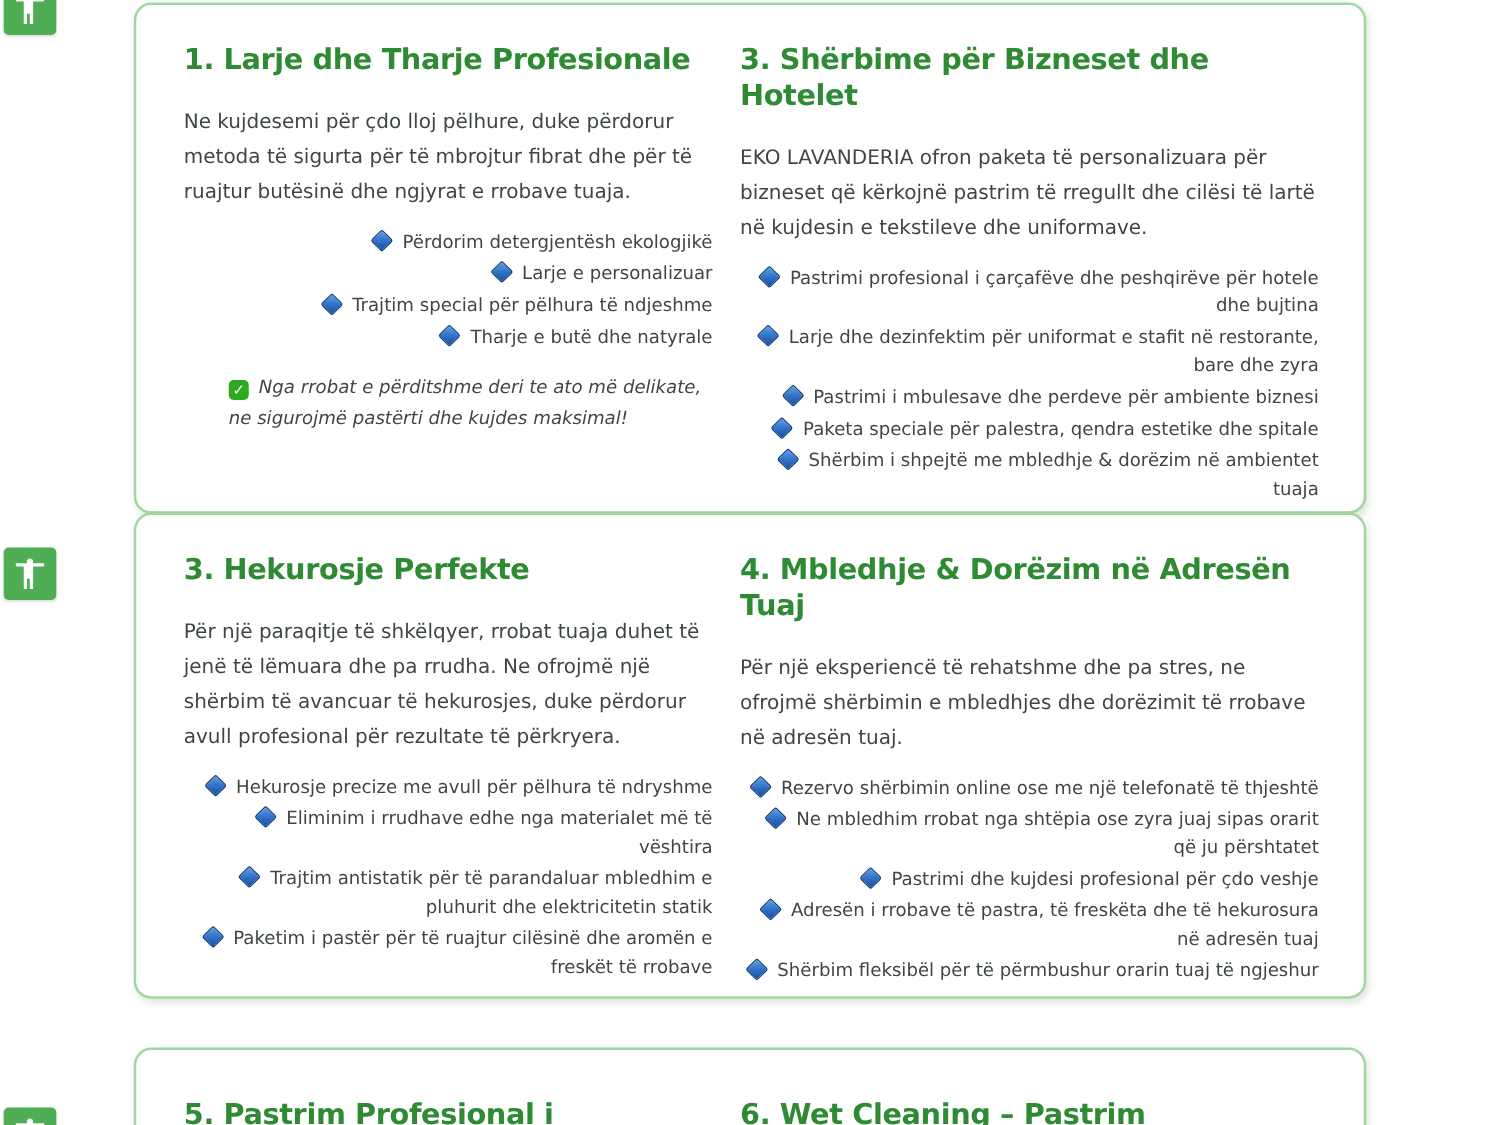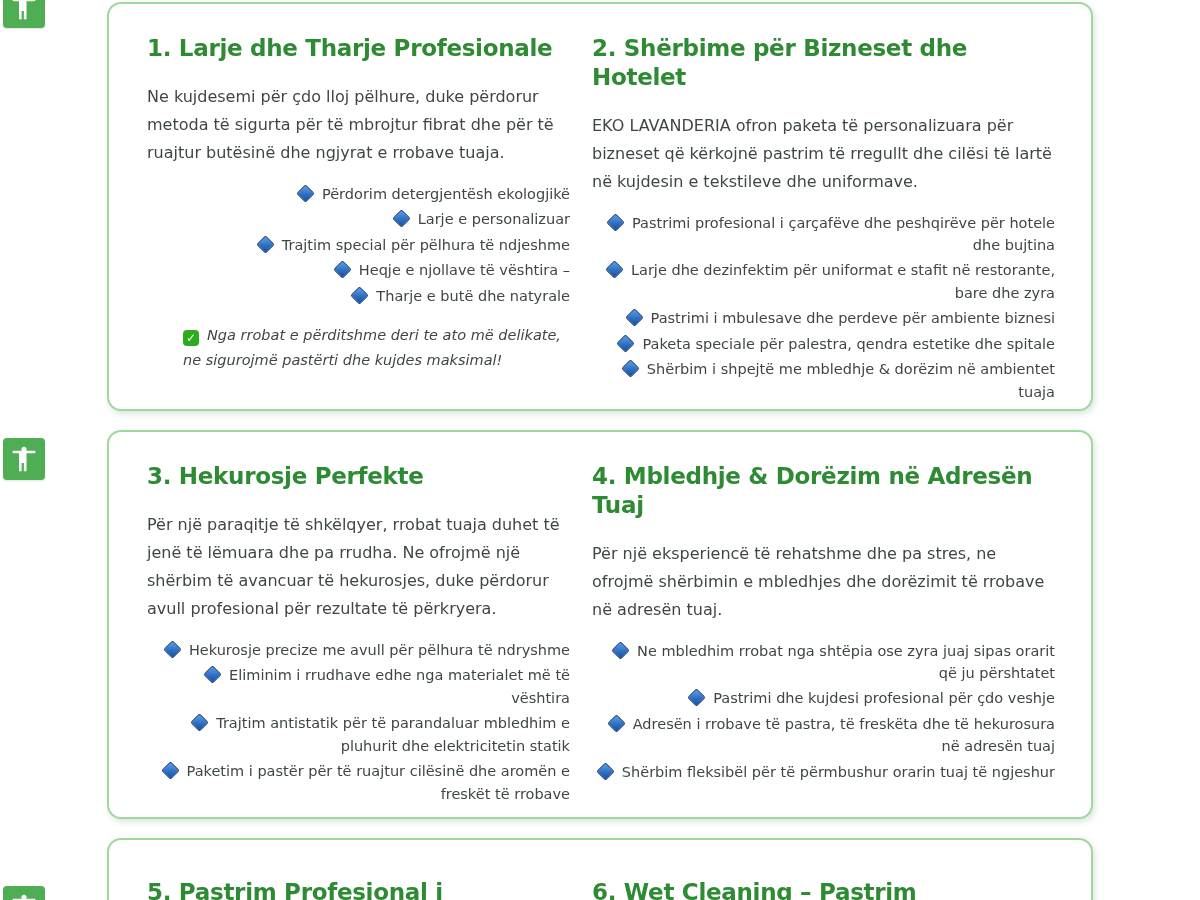--- a/index.html
+++ b/index.html
@@ -83,51 +83,51 @@
 </div>
 
 <div class="panel" style="top:2px;height:409px;">
   <div class="panel-grid">
     <div class="card">
       <h2 class="card-title">1. Larje dhe Tharje Profesionale</h2>
       <p class="card-intro">Ne kujdesemi për çdo lloj pëlhure, duke përdorur metoda të sigurta për të mbrojtur fibrat dhe për të ruajtur butësinë dhe ngjyrat e rrobave tuaja.</p>
       <p class="bullet"><span class="diamond-icon"></span><span>Përdorim detergjentësh ekologjikë</span></p>
       <p class="bullet"><span class="diamond-icon"></span><span>Larje e personalizuar</span></p>
       <p class="bullet"><span class="diamond-icon"></span><span>Trajtim special për pëlhura të ndjeshme</span></p>
-      <p class="bullet"><span class="diamond-icon"></span><span>Heqje e njollave të vështira –</span></p>
       <p class="bullet"><span class="diamond-icon"></span><span>Tharje e butë dhe natyrale</span></p>
       <p class="note italic"><span class="check-icon"></span><span>Nga rrobat e përditshme deri te ato më delikate, ne sigurojmë pastërti dhe kujdes maksimal!</span></p>
     </div>
     <div class="card">
-      <h2 class="card-title">2. Shërbime për Bizneset dhe Hotelet</h2>
+      <h2 class="card-title">3. Shërbime për Bizneset dhe Hotelet</h2>
       <p class="card-intro">EKO LAVANDERIA ofron paketa të personalizuara për bizneset që kërkojnë pastrim të rregullt dhe cilësi të lartë në kujdesin e tekstileve dhe uniformave.</p>
       <p class="bullet"><span class="diamond-icon"></span><span>Pastrimi profesional i çarçafëve dhe peshqirëve për hotele dhe bujtina</span></p>
       <p class="bullet"><span class="diamond-icon"></span><span>Larje dhe dezinfektim për uniformat e stafit në restorante, bare dhe zyra</span></p>
       <p class="bullet"><span class="diamond-icon"></span><span>Pastrimi i mbulesave dhe perdeve për ambiente biznesi</span></p>
       <p class="bullet"><span class="diamond-icon"></span><span>Paketa speciale për palestra, qendra estetike dhe spitale</span></p>
       <p class="bullet"><span class="diamond-icon"></span><span>Shërbim i shpejtë me mbledhje &amp; dorëzim në ambientet tuaja</span></p>
 
     </div>
   </div>
 </div>
 
-<div class="panel" style="top:430px;height:389px;">
+<div class="panel" style="top:410px;height:389px;">
   <div class="panel-grid">
     <div class="card">
       <h2 class="card-title">3. Hekurosje Perfekte</h2>
       <p class="card-intro">Për një paraqitje të shkëlqyer, rrobat tuaja duhet të jenë të lëmuara dhe pa rrudha. Ne ofrojmë një shërbim të avancuar të hekurosjes, duke përdorur avull profesional për rezultate të përkryera.</p>
       <p class="bullet"><span class="diamond-icon"></span><span>Hekurosje precize me avull për pëlhura të ndryshme</span></p>
       <p class="bullet"><span class="diamond-icon"></span><span>Eliminim i rrudhave edhe nga materialet më të vështira</span></p>
       <p class="bullet"><span class="diamond-icon"></span><span>Trajtim antistatik për të parandaluar mbledhim e pluhurit dhe elektricitetin statik</span></p>
       <p class="bullet"><span class="diamond-icon"></span><span>Paketim i pastër për të ruajtur cilësinë dhe aromën e freskët të rrobave</span></p>
 
     </div>
     <div class="card">
       <h2 class="card-title">4. Mbledhje &amp; Dorëzim në Adresën Tuaj</h2>
       <p class="card-intro">Për një eksperiencë të rehatshme dhe pa stres, ne ofrojmë shërbimin e mbledhjes dhe dorëzimit të rrobave në adresën tuaj.</p>
+      <p class="bullet"><span class="diamond-icon"></span><span>Rezervo shërbimin online ose me një telefonatë të thjeshtë</span></p>
       <p class="bullet"><span class="diamond-icon"></span><span>Ne mbledhim rrobat nga shtëpia ose zyra juaj sipas orarit që ju përshtatet</span></p>
       <p class="bullet"><span class="diamond-icon"></span><span>Pastrimi dhe kujdesi profesional për çdo veshje</span></p>
       <p class="bullet"><span class="diamond-icon"></span><span>Adresën i rrobave të pastra, të freskëta dhe të hekurosura në adresën tuaj</span></p>
       <p class="bullet"><span class="diamond-icon"></span><span>Shërbim fleksibël për të përmbushur orarin tuaj të ngjeshur</span></p>
 
     </div>
   </div>
 </div>
 
 <div class="panel" style="top:838px;height:300px;">

